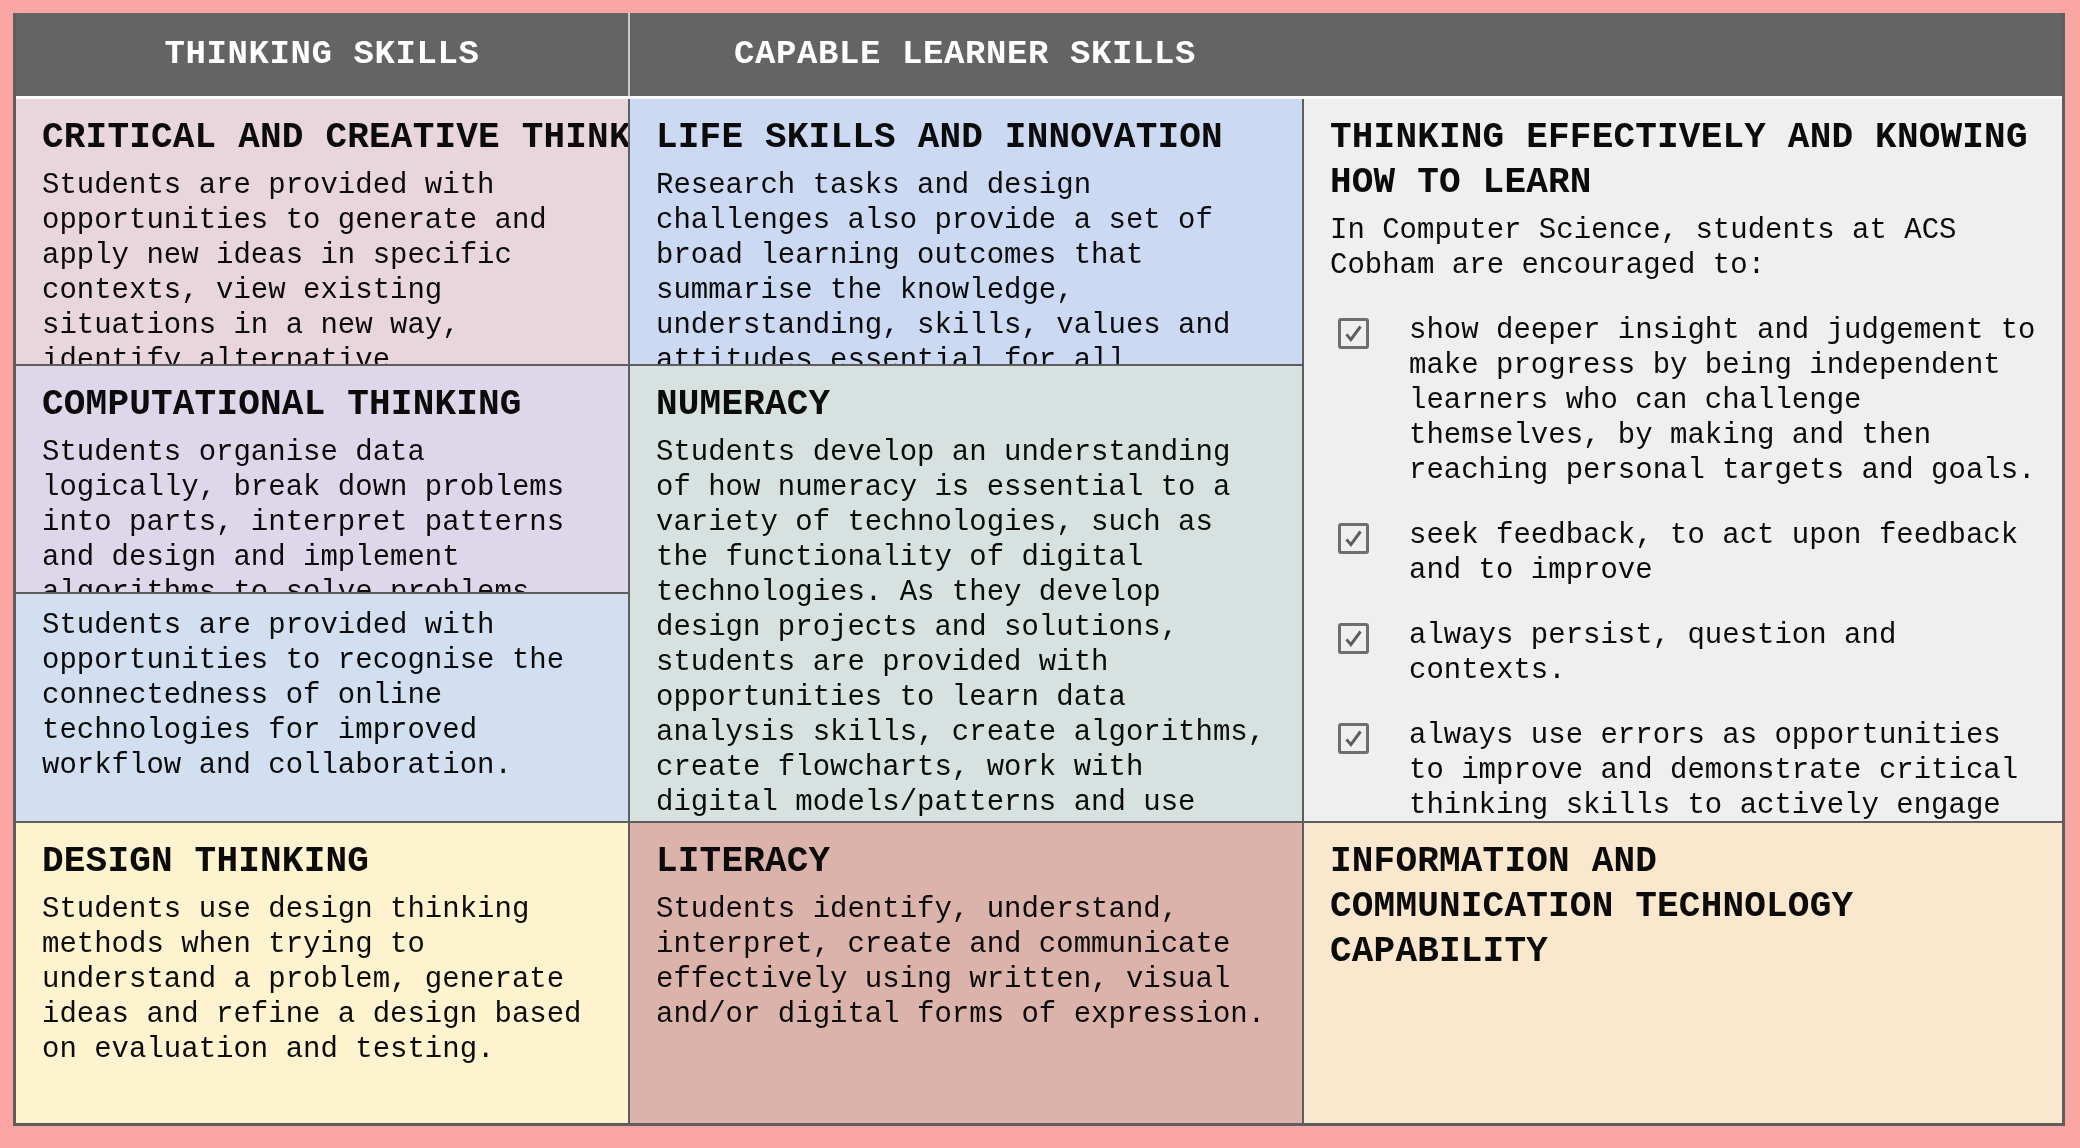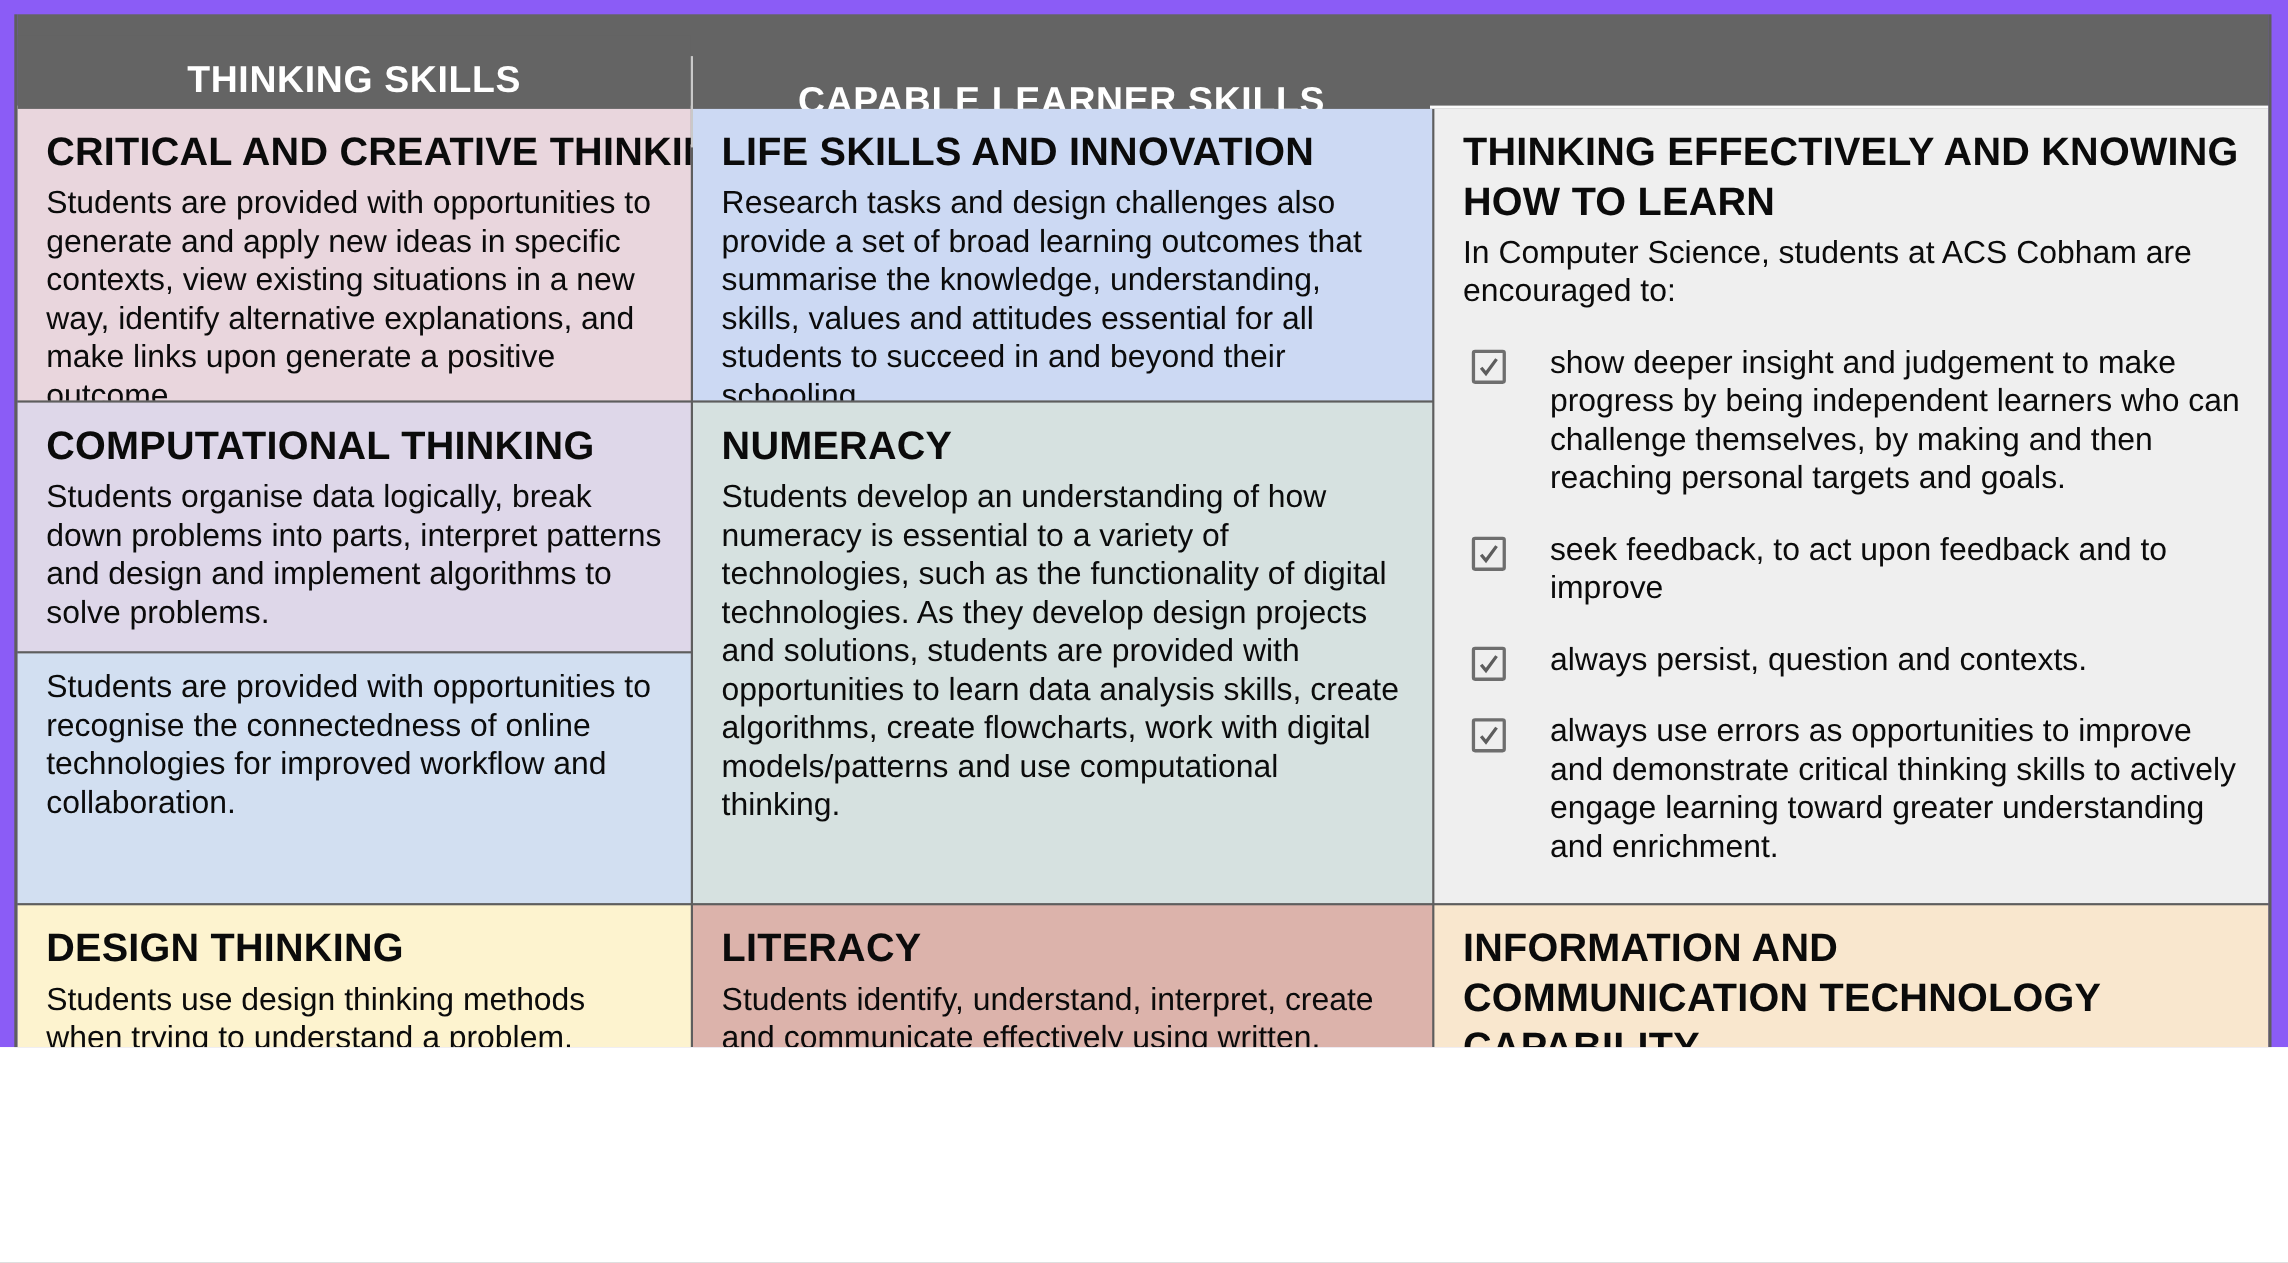--- a/index.html
+++ b/index.html
@@ -1,18 +1,18 @@
 <!DOCTYPE html>
 <html><head>
 <meta charset="utf-8">
 <style>
   html,body{margin:0;padding:0;background:#ffffff;}
   .page{
-    width:2080px;height:952px;background:#8b5cf6;
-    font-family:Liberation Sans, sans-serif;
+    width:2080px;height:1148px;background:#fca5a5;
+    font-family:Liberation Mono, monospace;
     color:#0b0b0b;position:relative;overflow:hidden;
   }
   .skills-table{
     position:absolute;left:13px;top:13px;
     width:2052px;box-sizing:border-box;
     border:3px solid #5e5e5e;border-top:none;
   }
   
   .thead{
     display:grid;grid-template-columns:612px 672px 758px;
@@ -72,21 +72,21 @@
   }
 </style>
 </head>
 <body>
 
 <div class="page">
   <div class="skills-table">
 
     <div class="thead">
       <div class="hcell" style="background-color: rgb(100, 100, 100);">THINKING SKILLS</div>
-      <div class="hcell" style="background-color: rgb(100, 100, 100); margin-top: 38px;">CAPABLE LEARNER SKILLS</div>
+      <div class="hcell" style="background-color: rgb(100, 100, 100);">CAPABLE LEARNER SKILLS</div>
     </div>
 
     <div class="tbody">
 
       <div class="cell c1r1" style="background-color: rgb(233, 214, 221);">
         <div class="cell-title">CRITICAL AND CREATIVE THINKING</div>
         <p class="cell-body">Students are provided with opportunities to generate and apply new ideas in specific contexts, view existing situations in a new way, identify alternative explanations, and make links upon generate a positive outcome.</p>
       </div>
 
       <div class="cell c2r1" style="background-color: rgb(204, 217, 243);">

